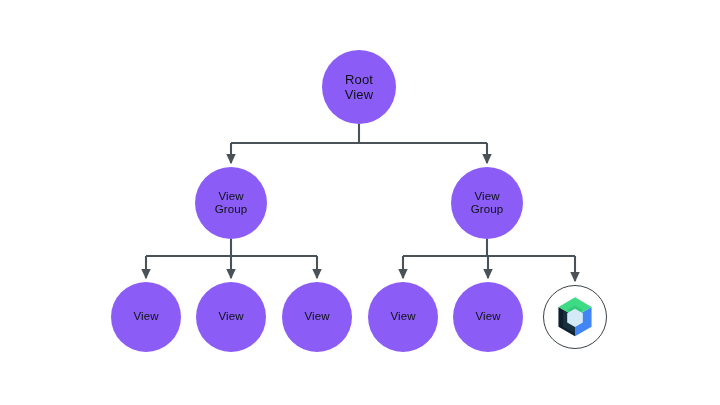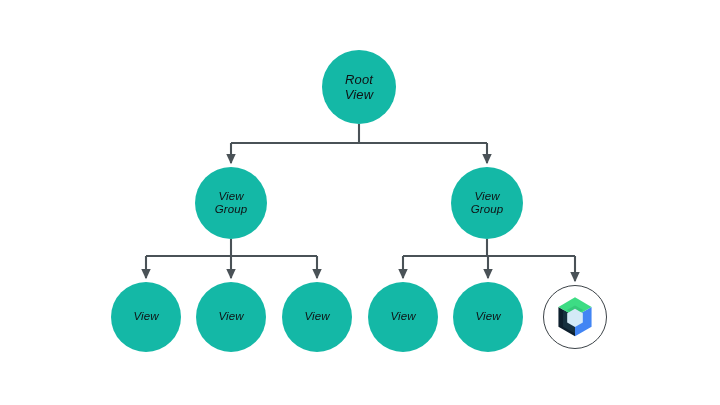--- a/index.html
+++ b/index.html
@@ -32,22 +32,21 @@
     border-radius: 50%;
     display: flex;
     align-items: center;
     justify-content: center;
     text-align: center;
     line-height: 1.16;
     color: #0f1113;
     letter-spacing: 0.1px;
   }
   .node.filled {
-    background: #14b8a6;
-    font-style: italic;
+    background: #8b5cf6;
   }
   .node.outlined {
     background: #ffffff;
     border: 1.6px solid #3b4247;
   }
   .node-label {
     white-space: pre-line;
     pointer-events: none;
   }
   .logo-wrap {

